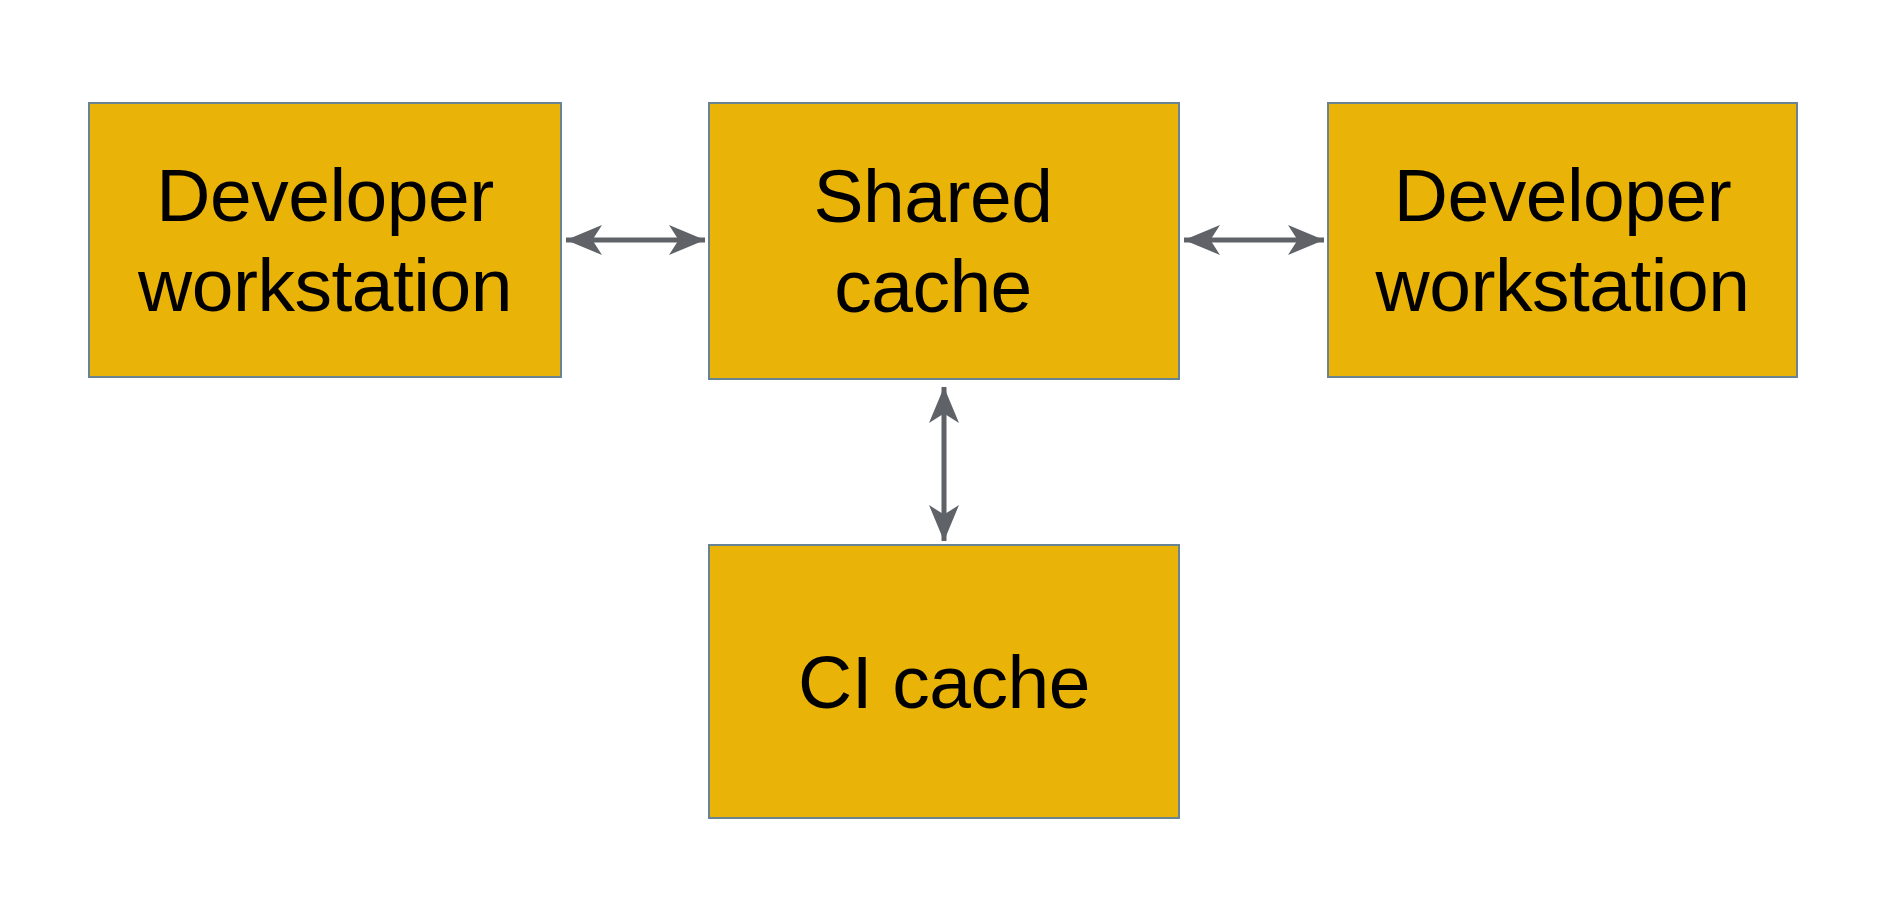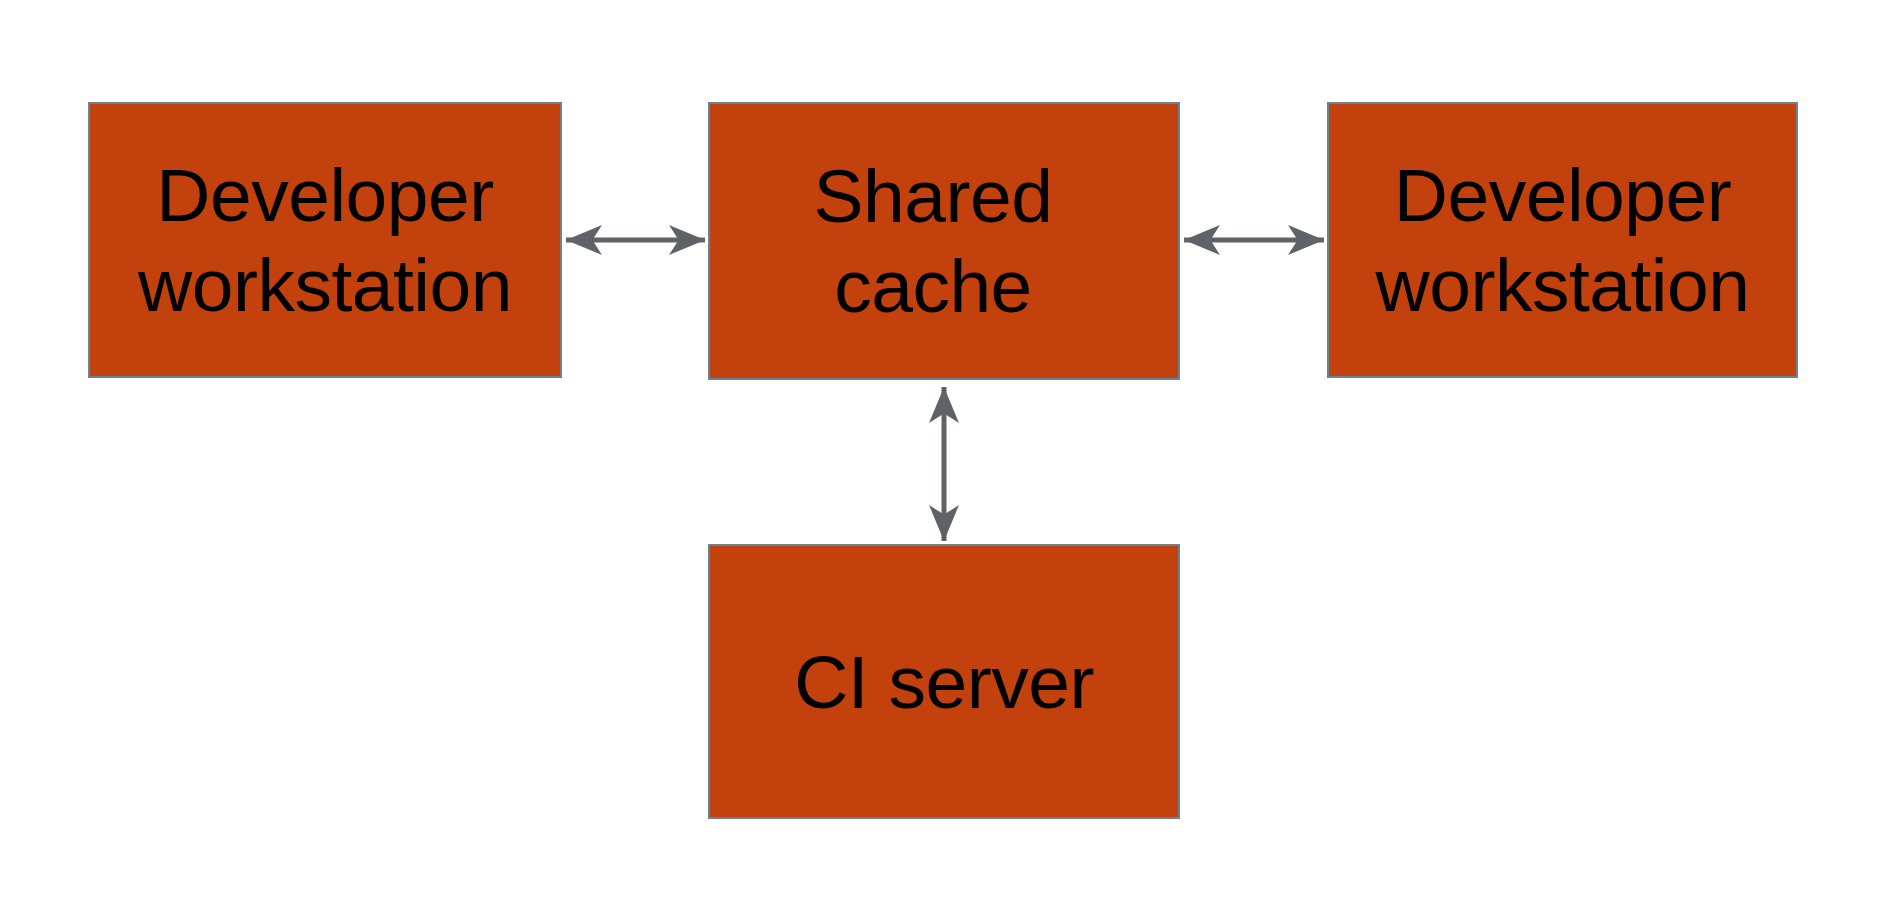--- a/index.html
+++ b/index.html
@@ -21,21 +21,21 @@
     position: absolute;
     left: 0;
     top: 0;
     width: 1900px;
     height: 922px;
     pointer-events: none;
   }
   .node {
     position: absolute;
     box-sizing: border-box;
-    background: #c2410c;
+    background: #eab308;
     border: 2px solid #688391;
     display: flex;
     align-items: center;
     justify-content: center;
     text-align: center;
     padding: 0 30px;
     color: #000000;
     font-size: 75px;
     line-height: 1.2;
     letter-spacing: -0.5px;
@@ -67,16 +67,16 @@
 
   <div class="node node-cache">
     <span>Shared cache</span>
   </div>
 
   <div class="node node-dev-right">
     <span>Developer workstation</span>
   </div>
 
   <div class="node node-ci">
-    <span>CI server</span>
+    <span>CI cache</span>
   </div>
 
 </div>
 
 </body></html>

